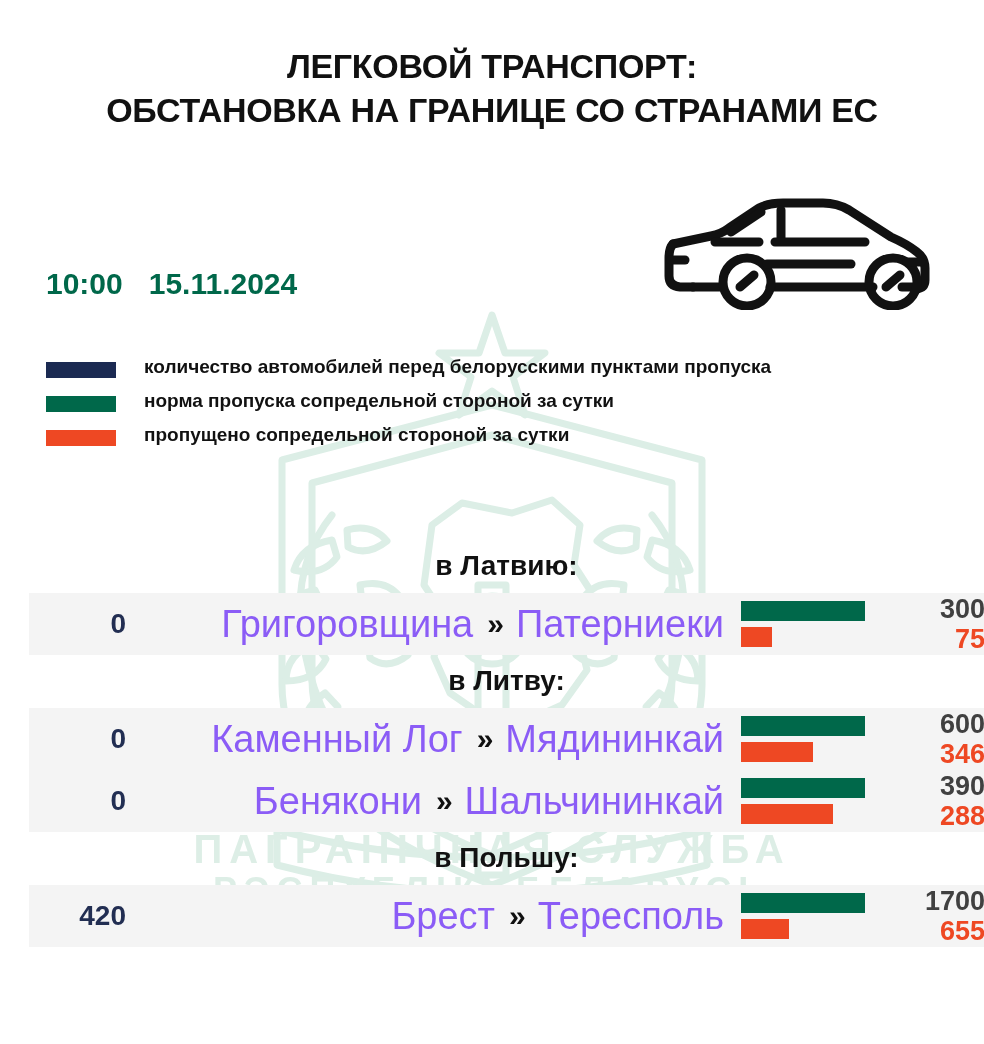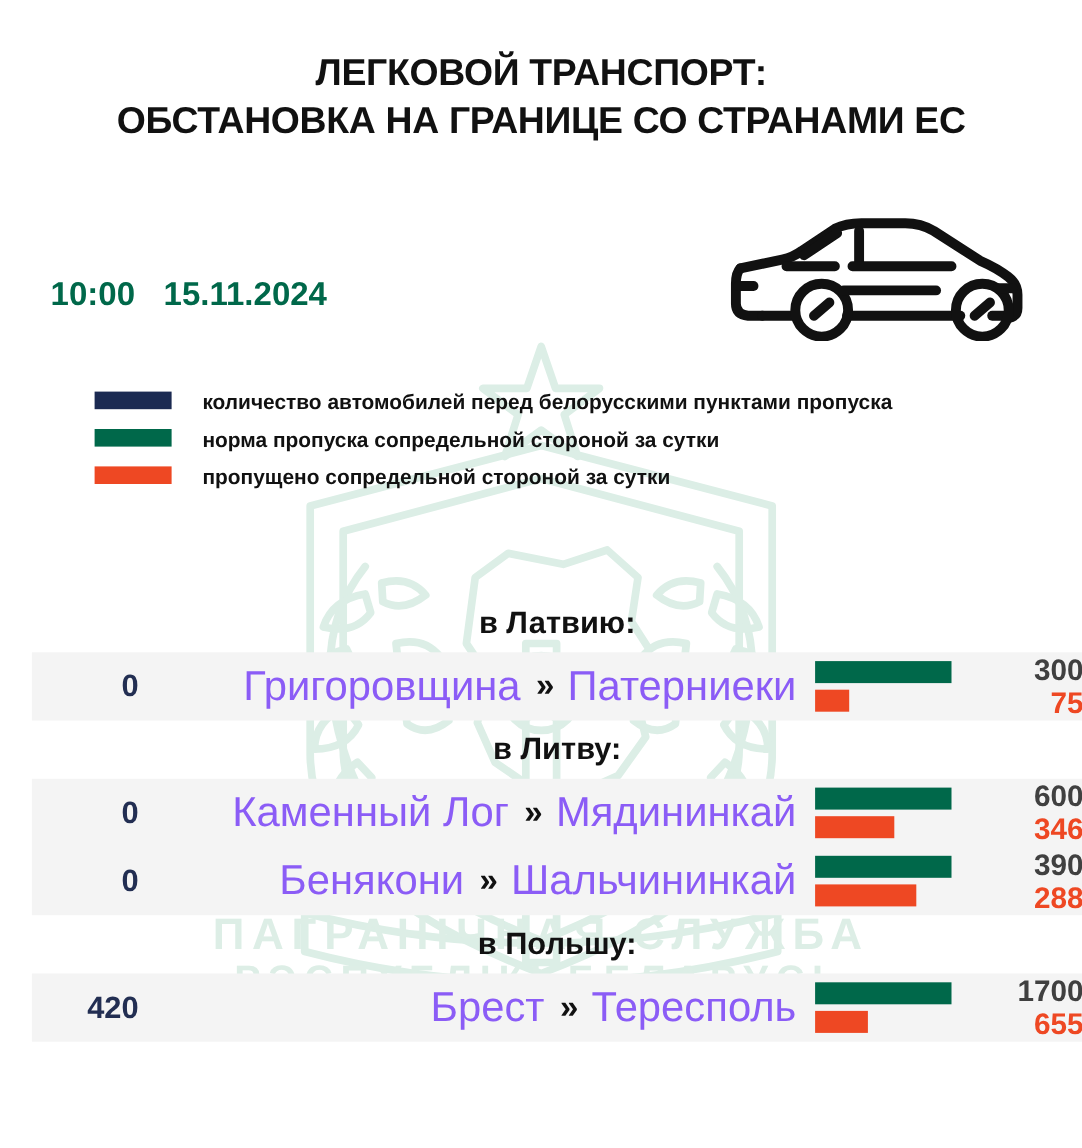--- a/index.html
+++ b/index.html
@@ -55,21 +55,21 @@
     width: 280px;
     height: 118px;
     z-index: 3;
   }
   .car-icon svg { display: block; width: 100%; height: 100%; }
 
   
   .timestamp {
     position: absolute;
     left: 46px;
-    top: 251px;
+    top: 267px;
     z-index: 3;
     display: flex;
     align-items: baseline;
     gap: 26px;
     color: #00684a;
     font-weight: bold;
     font-size: 30px;
     line-height: 34px;
   }
 
@@ -78,23 +78,22 @@
     position: absolute;
     left: 46px;
     top: 356px;
     z-index: 3;
     display: flex;
     flex-direction: column;
     gap: 12px;
   }
   .legend-row {
     display: flex;
-    align-items: flex-start;
+    align-items: flex-end;
     height: 22px;
-    margin-left: 40px;
   }
   .legend-swatch {
     width: 70px;
     height: 16px;
     flex: 0 0 auto;
   }
   .legend-label {
     margin-left: 28px;
     font-weight: bold;
     font-size: 19px;

